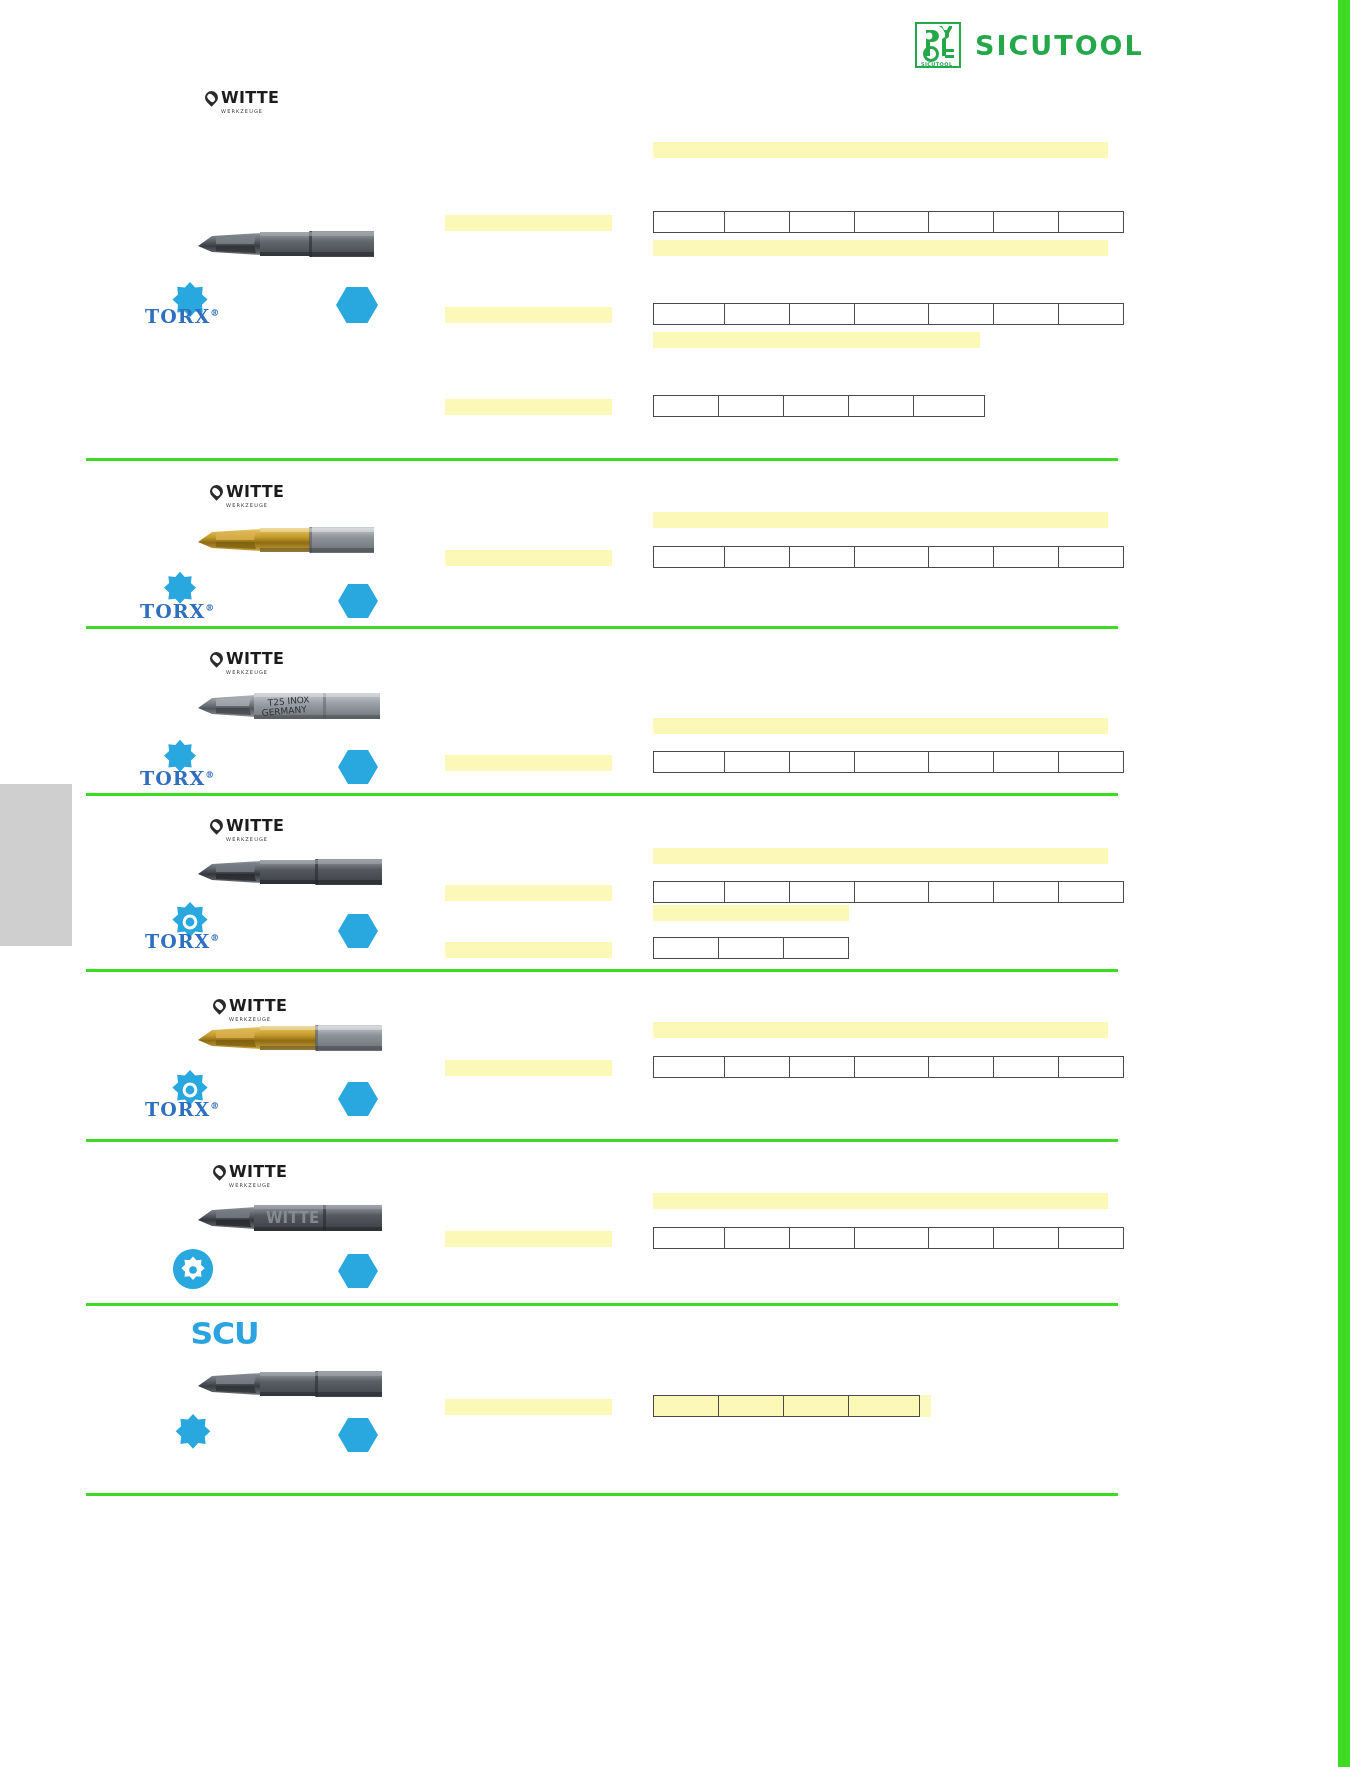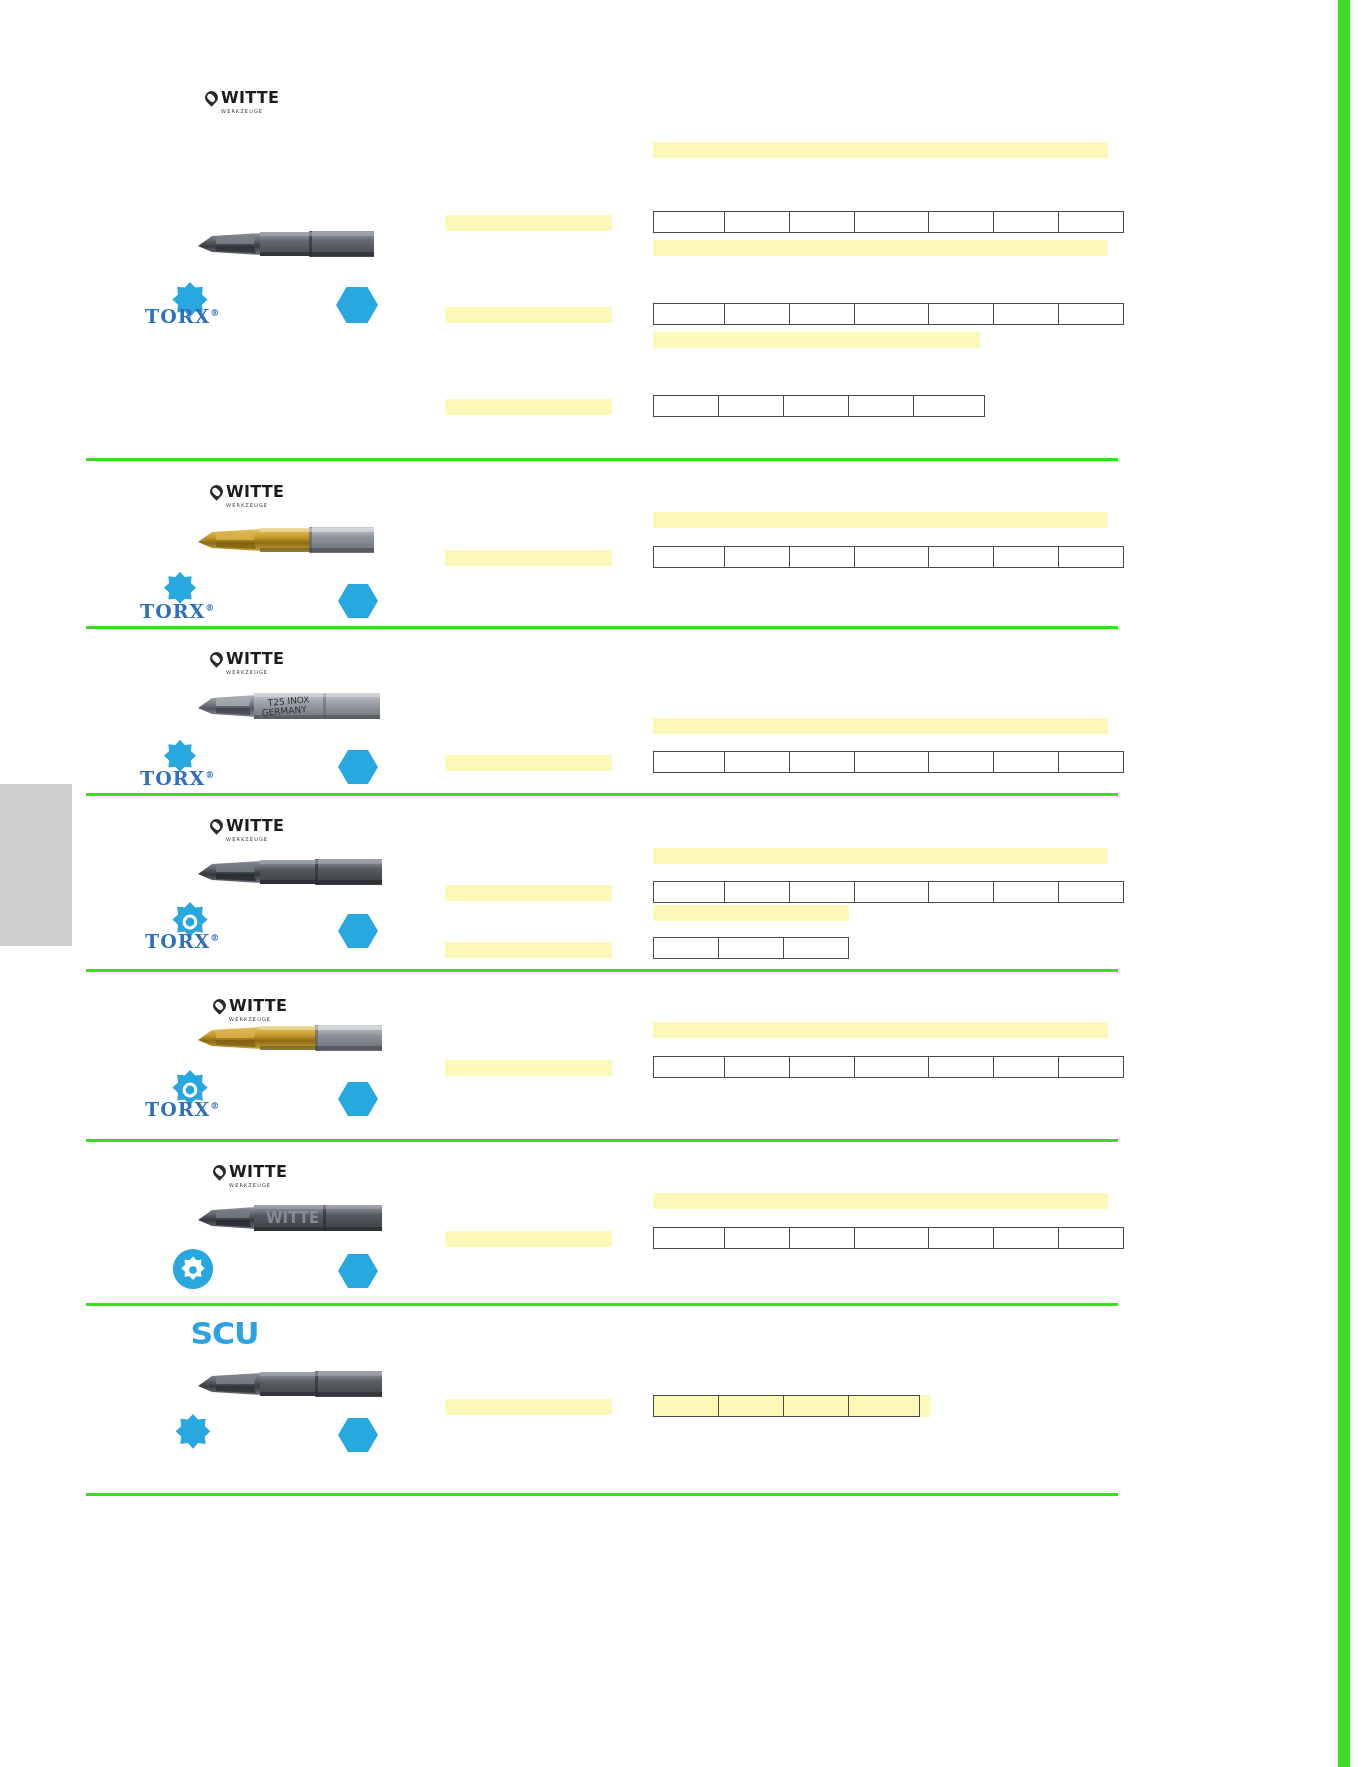--- a/index.html
+++ b/index.html
@@ -91,20 +91,36 @@
 </style>
 </head>
 <body>
 
 <div class="page">
 
   <div class="edge-bar"></div>
 
   <div class="side-tab"></div>
 
+  <div class="brand">
+    <div class="brand-mark">
+      <svg width="42" height="42" viewBox="0 0 42 42">
+        <g fill="#25a84a">
+          <path d="M9 6 h7 a6 6 0 0 1 0 12 h-3 v14 h-4 V6z"></path>
+          <circle cx="12" cy="12" r="3.4" fill="#ffffff"></circle>
+          <path d="M25 4 l3 5 v4 l-3 2 v17 h4 V15 l3-2 V9 l3-5 v-2 h-3 l-2 4 h-3 l-2-4 h-3z"></path>
+          <circle cx="14" cy="30" r="6.5" fill="none" stroke="#25a84a" stroke-width="3"></circle>
+          <rect x="28" y="25" width="9" height="3"></rect>
+          <rect x="28" y="31" width="9" height="3"></rect>
+        </g>
+      </svg>
+      <div class="brand-sub">SICUTOOL</div>
+    </div>
+    <div class="brand-text">SICUTOOL</div>
+  </div>
 
   <div>
     <div class="witte" style="left:205px;top:88px;">
       <div class="witte-row">
         <div class="witte-leaf"></div>
         <div class="witte-name">WITTE</div>
       </div>
       <div class="witte-sub">WERKZEUGE</div>
     </div>
 

